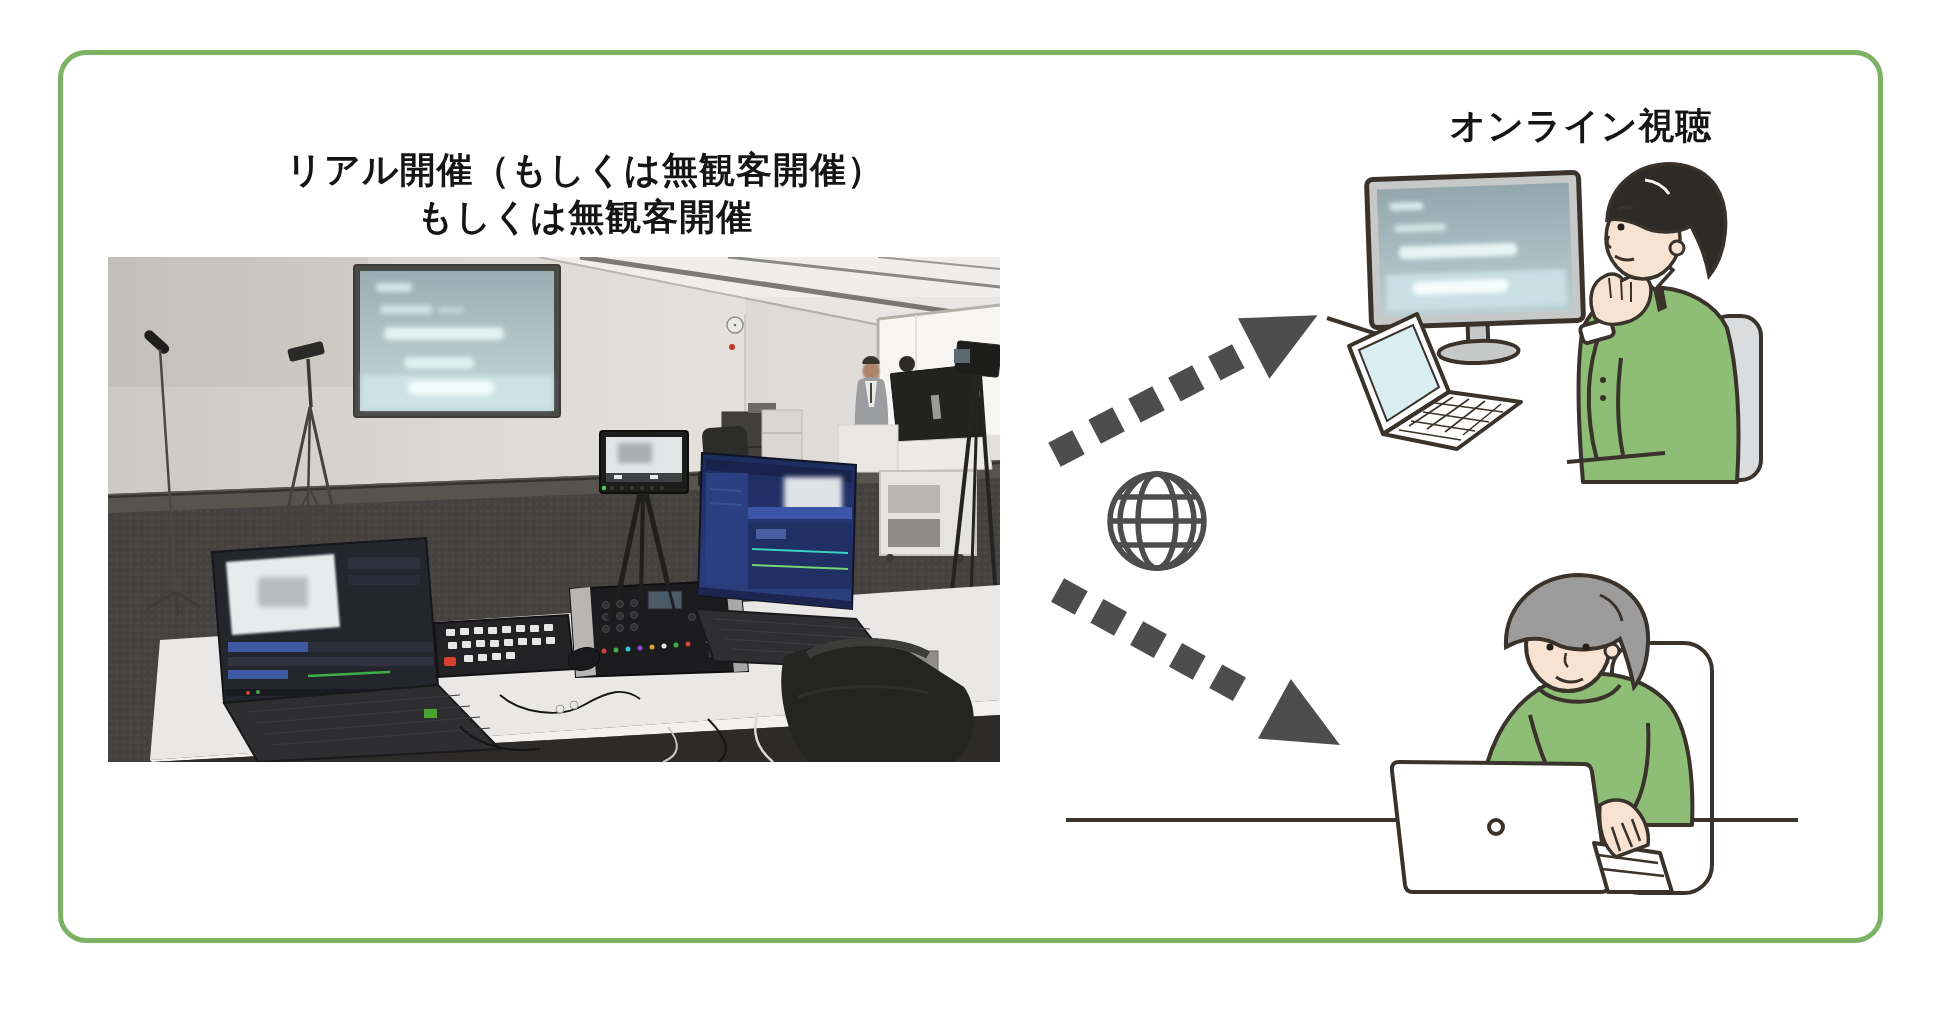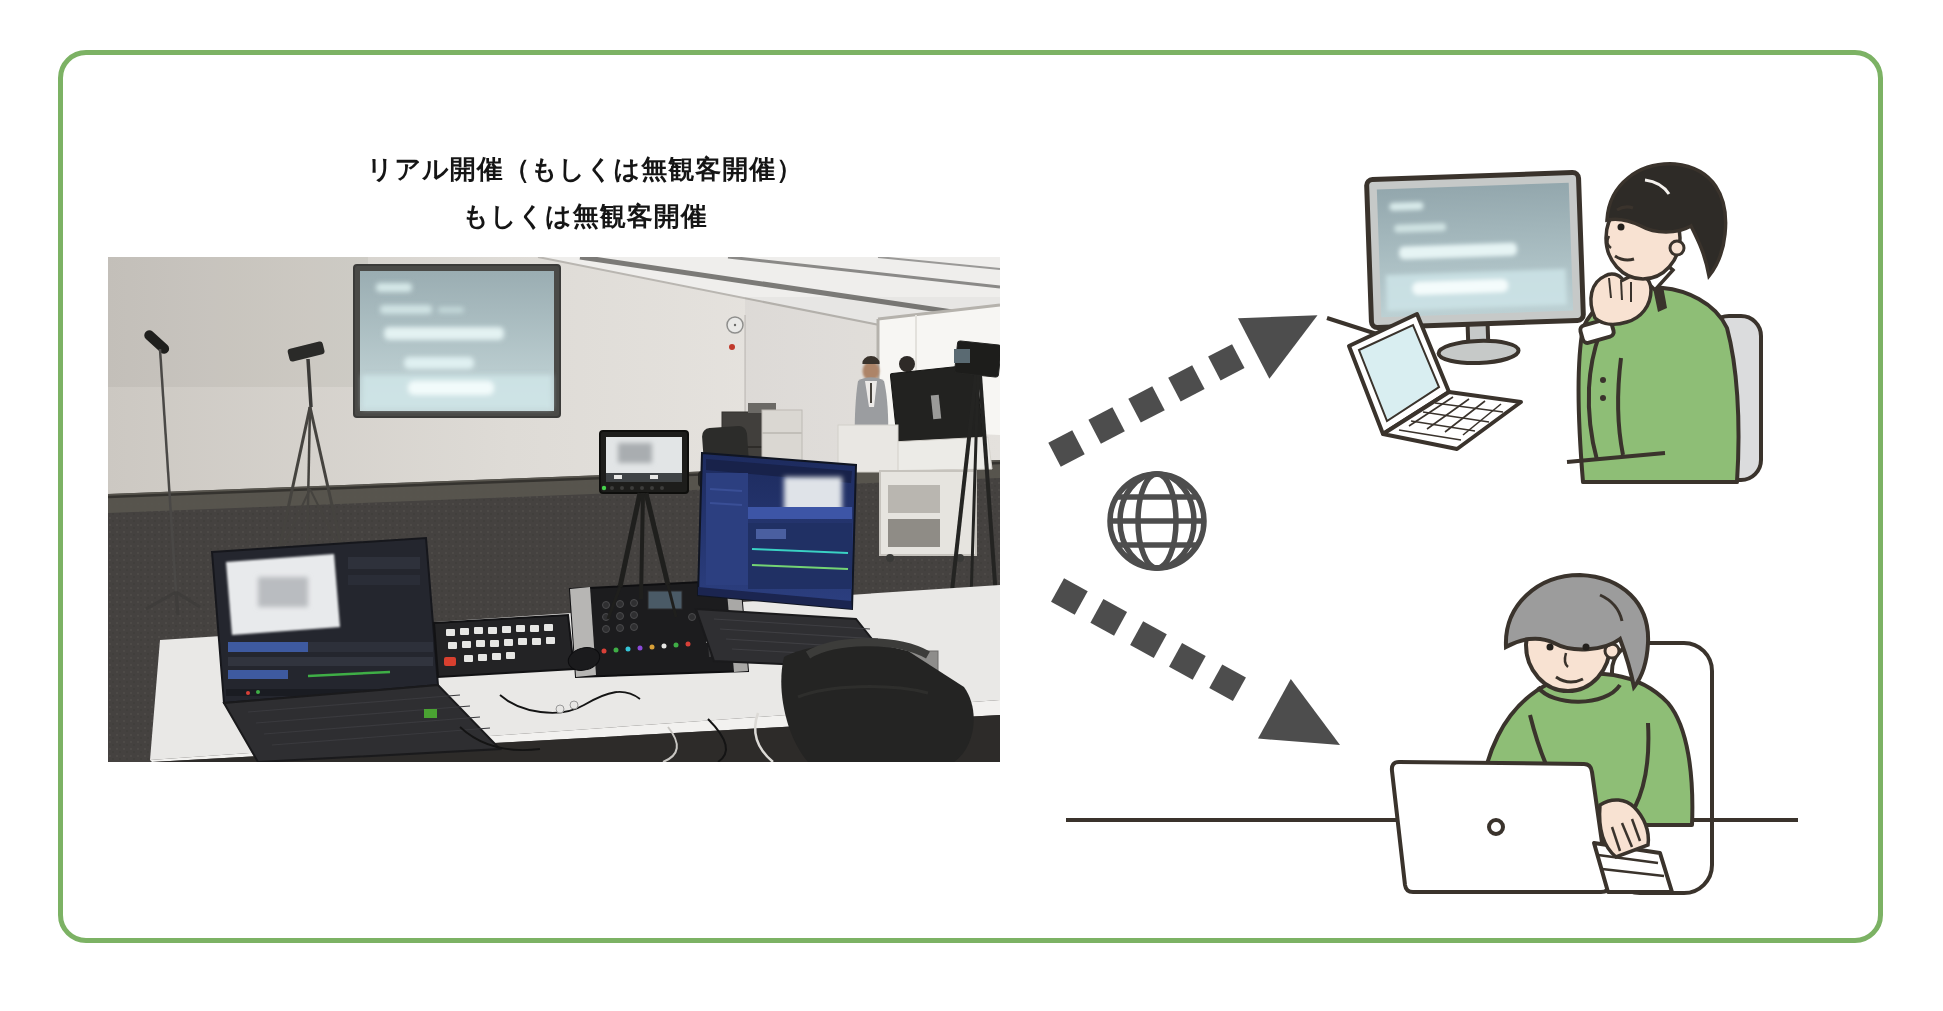--- a/index.html
+++ b/index.html
@@ -1,38 +1,39 @@
 <!DOCTYPE html>
 <html><head>
 <meta charset="utf-8">
 <style>
   html,body{margin:0;padding:0;background:#ffffff;}
   #canvas{position:relative;width:1943px;height:1011px;background:#ffffff;overflow:hidden;
           font-family:"Liberation Sans","DejaVu Sans",sans-serif;}
   .frame{position:absolute;left:58px;top:50px;width:1825px;height:893px;
          border:5px solid #7cb264;border-radius:28px;box-sizing:border-box;}
   .title{position:absolute;left:140px;top:146px;width:890px;text-align:center;
-         font-size:26px;font-weight:700;color:#151515;line-height:47px;letter-spacing:1px;}
+         font-size:36px;font-weight:700;color:#151515;line-height:47px;letter-spacing:1px;}
   .online-label{position:absolute;left:1381px;top:102px;width:400px;text-align:center;
          font-size:36px;font-weight:700;color:#151515;letter-spacing:1px;}
   .abs{position:absolute;}
   svg{display:block;}
 </style>
 </head>
 <body>
 
 <div id="canvas">
 
   <div class="frame"></div>
 
   <div class="title">
     <div>リアル開催（もしくは無観客開催）</div>
     <div>もしくは無観客開催</div>
   </div>
 
+  <div class="online-label">オンライン視聴</div>
 
   <div class="abs" style="left:108px;top:257px;">
   <svg width="892" height="505" viewBox="0 0 892 505">
     <defs>
       <linearGradient id="wallg" x1="0" y1="0" x2="1" y2="0">
         <stop offset="0" stop-color="#ccc8c2"></stop>
             <stop offset="0.45" stop-color="#dedbd6"></stop>
             <stop offset="1" stop-color="#ece9e5"></stop>
       </linearGradient>
       <linearGradient id="scrg" x1="0" y1="0" x2="0" y2="1">

